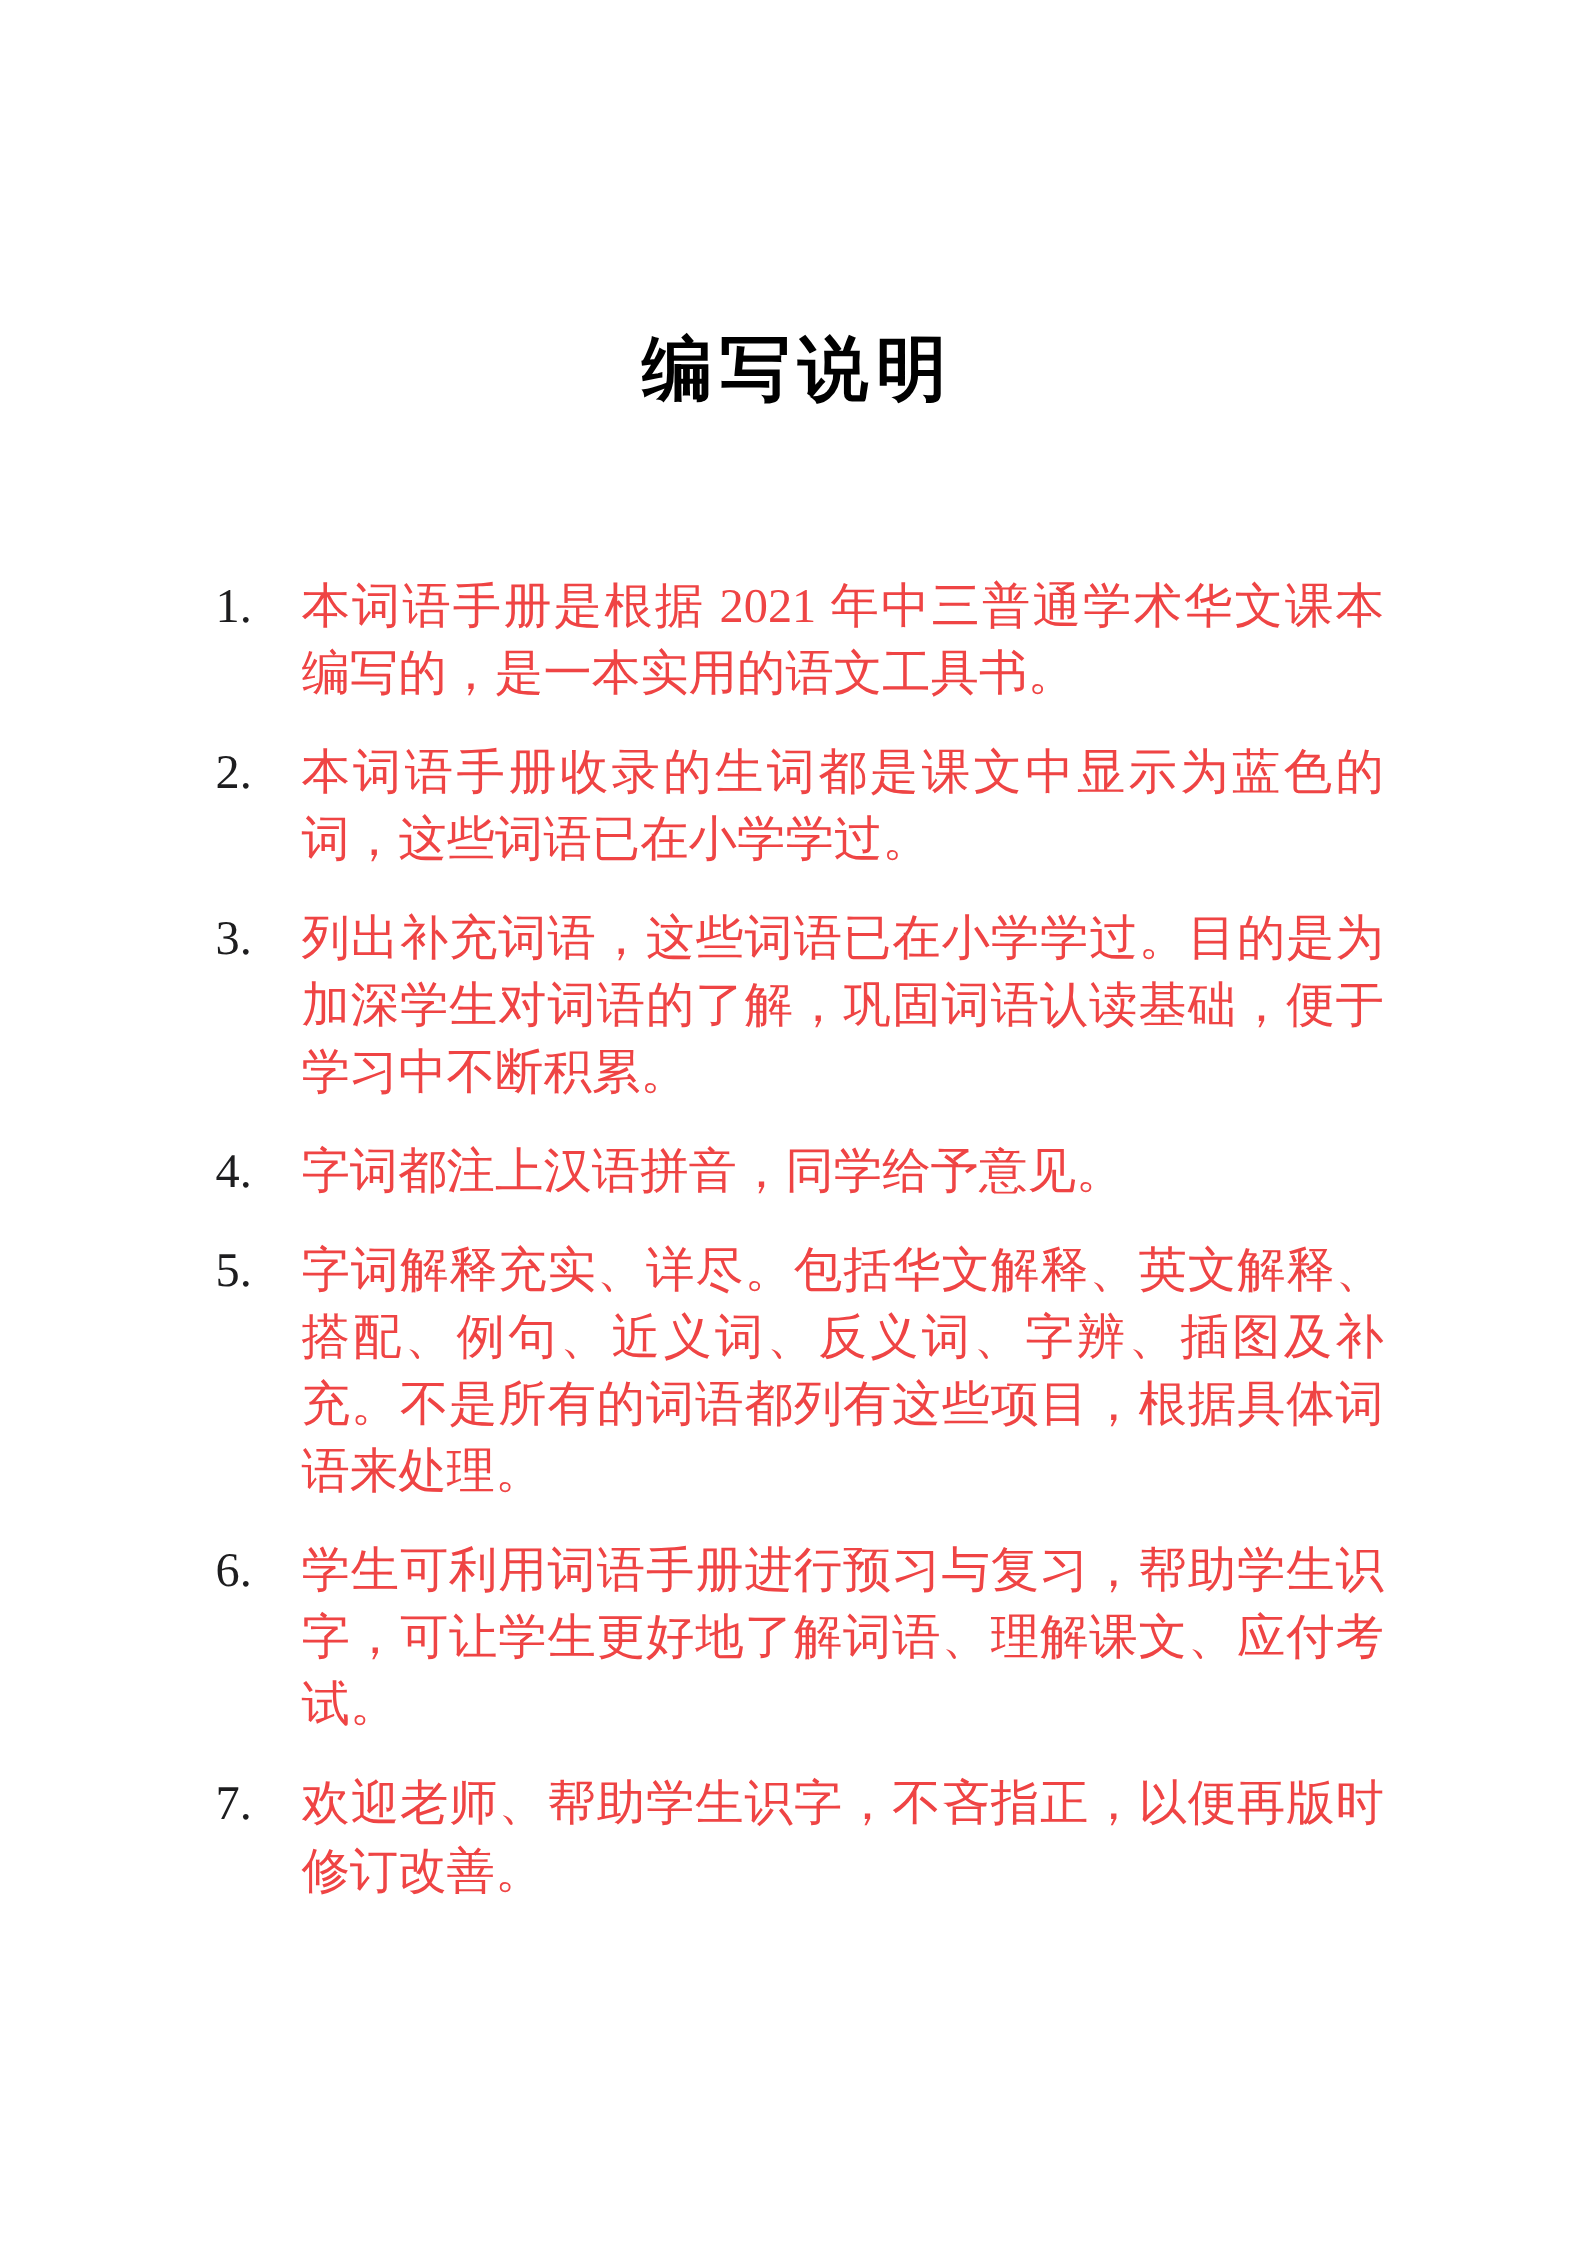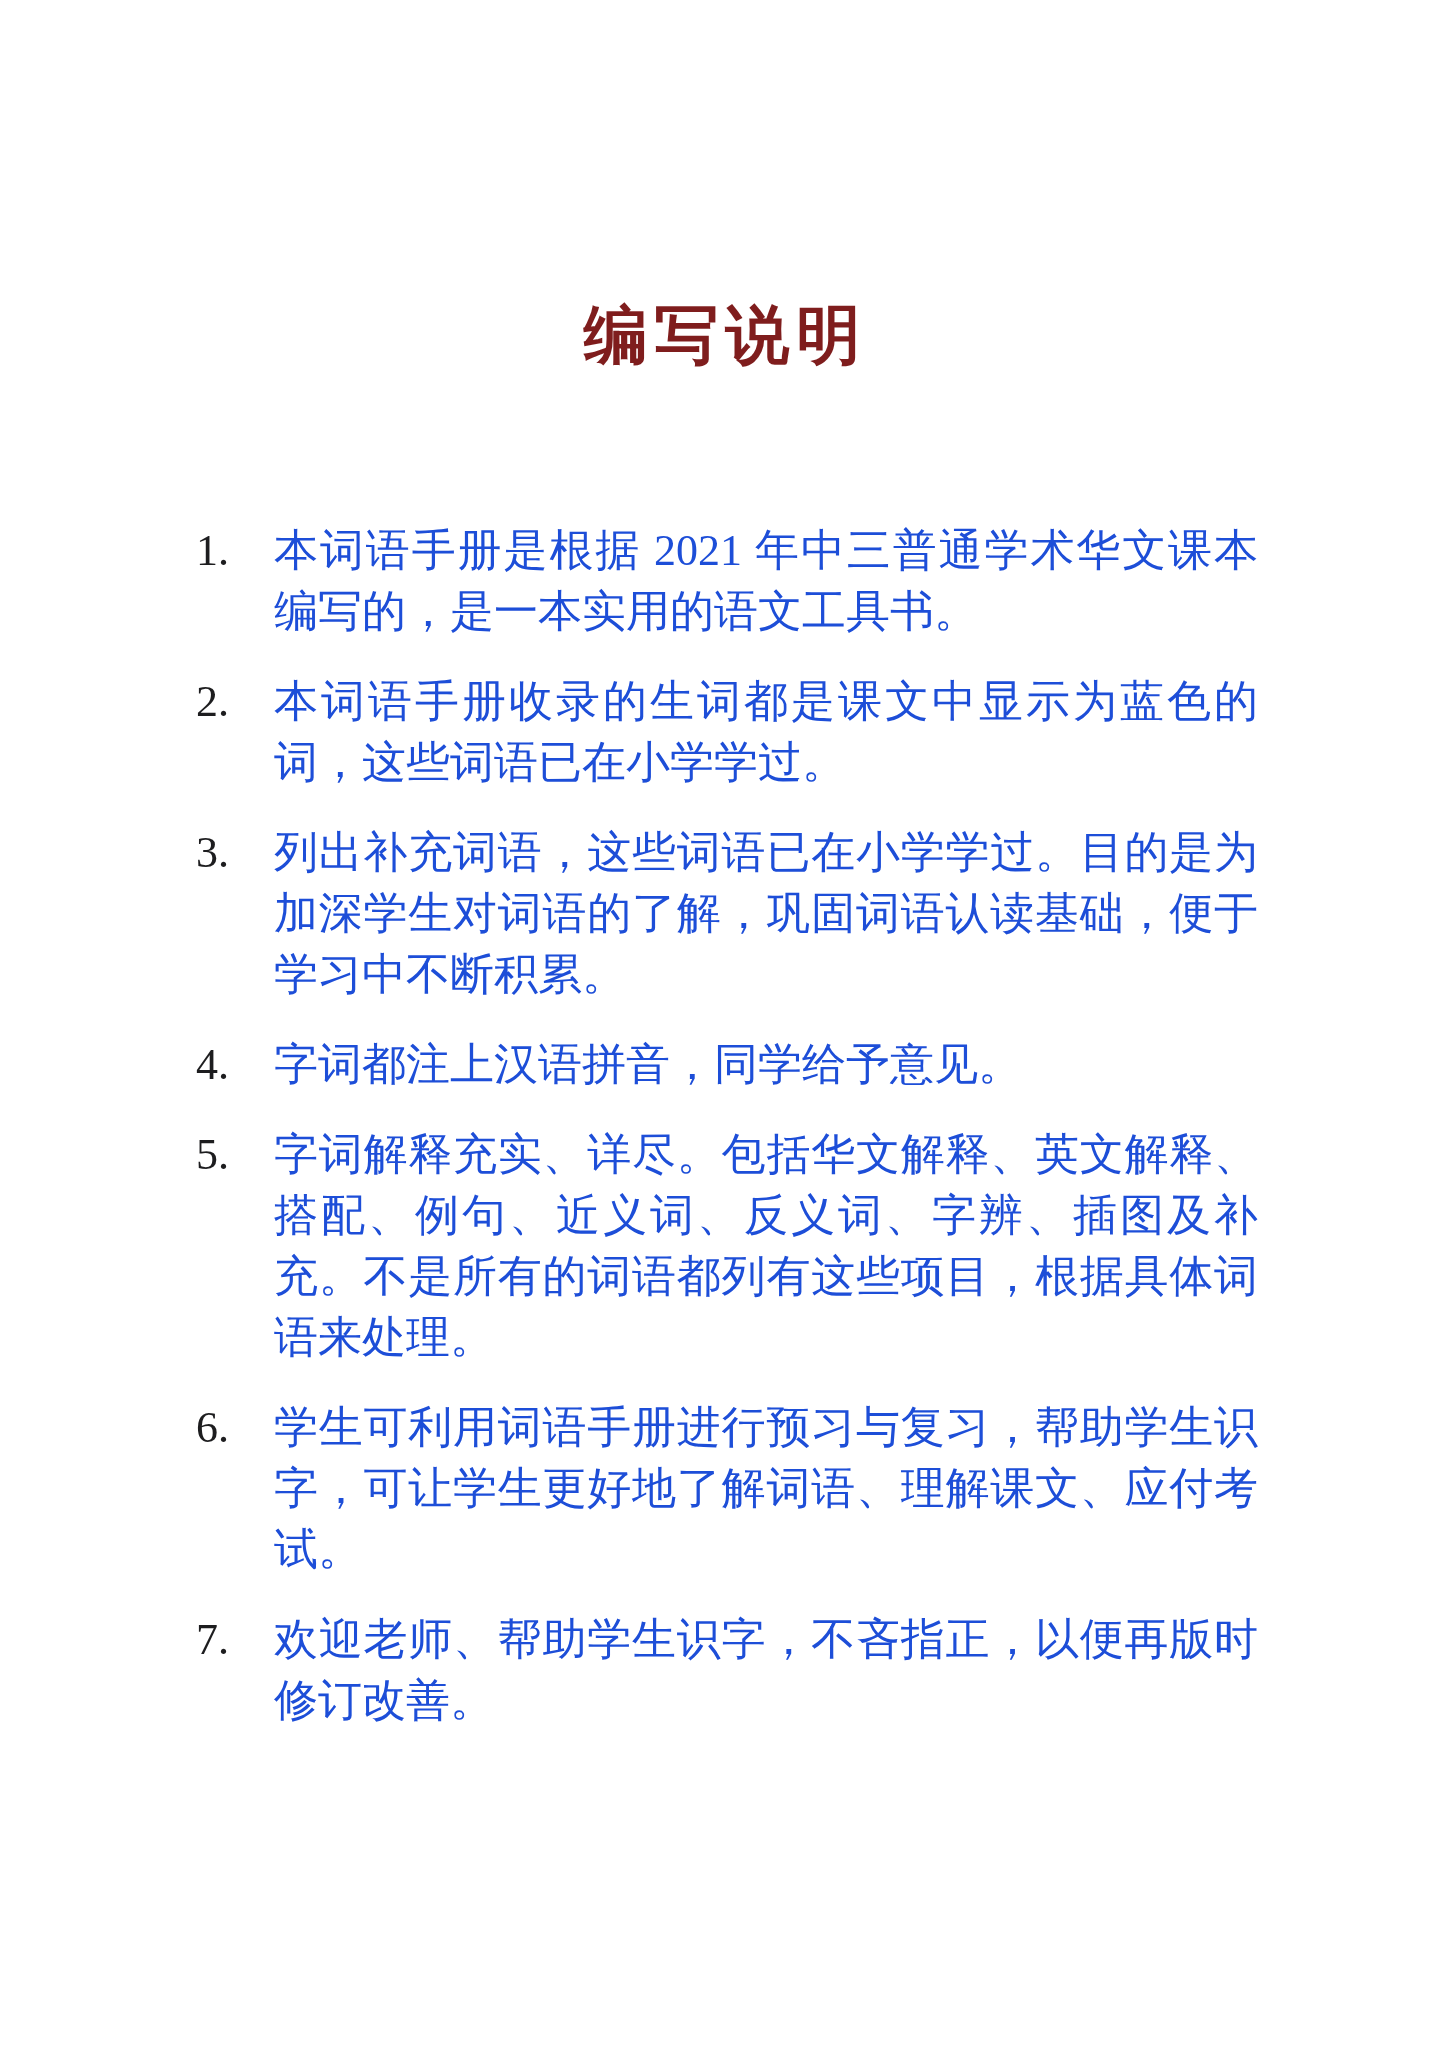--- a/index.html
+++ b/index.html
@@ -22,21 +22,21 @@
     box-sizing: border-box;
     padding-top: 298px;
   }
   .page-title {
     text-align: center;
     font-family: "Liberation Sans", "DejaVu Sans", sans-serif;
     font-weight: bold;
     font-size: 64px;
     line-height: 74px;
     letter-spacing: 7px;
-    color: #7f1d1d;
+    color: #000000;
     margin: 0 0 0 7px; 
   }
   .instruction-list {
     margin: 148px 0 0 196px;
     width: 1062px;
   }
   .item {
     display: flex;
     align-items: flex-start;
     margin-bottom: 29px;
@@ -46,21 +46,21 @@
   .item:last-child { margin-bottom: 0; }
   .item-number {
     width: 78px;
     flex: 0 0 78px;
     color: #1d1d1f;
   }
   .item-text {
     flex: 1 1 auto;
     text-align: justify;
     text-justify: inter-ideograph;
-    color: #1d4ed8;
+    color: #ef4444;
   }
 </style>
 </head>
 <body>
 
 <div class="page">
 
   <h1 class="page-title">编写说明</h1>
 
   <div class="instruction-list">

